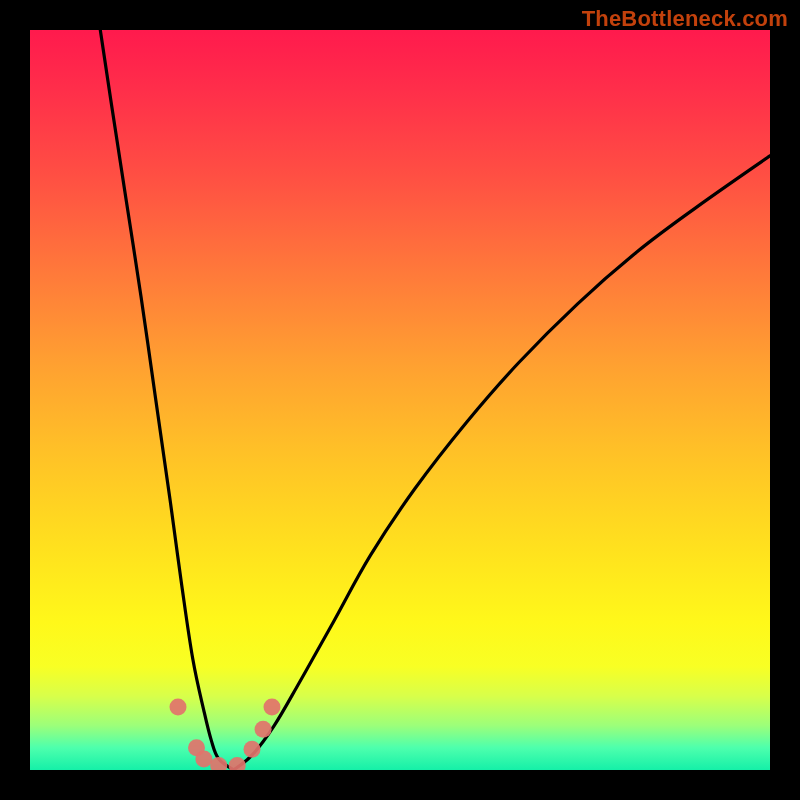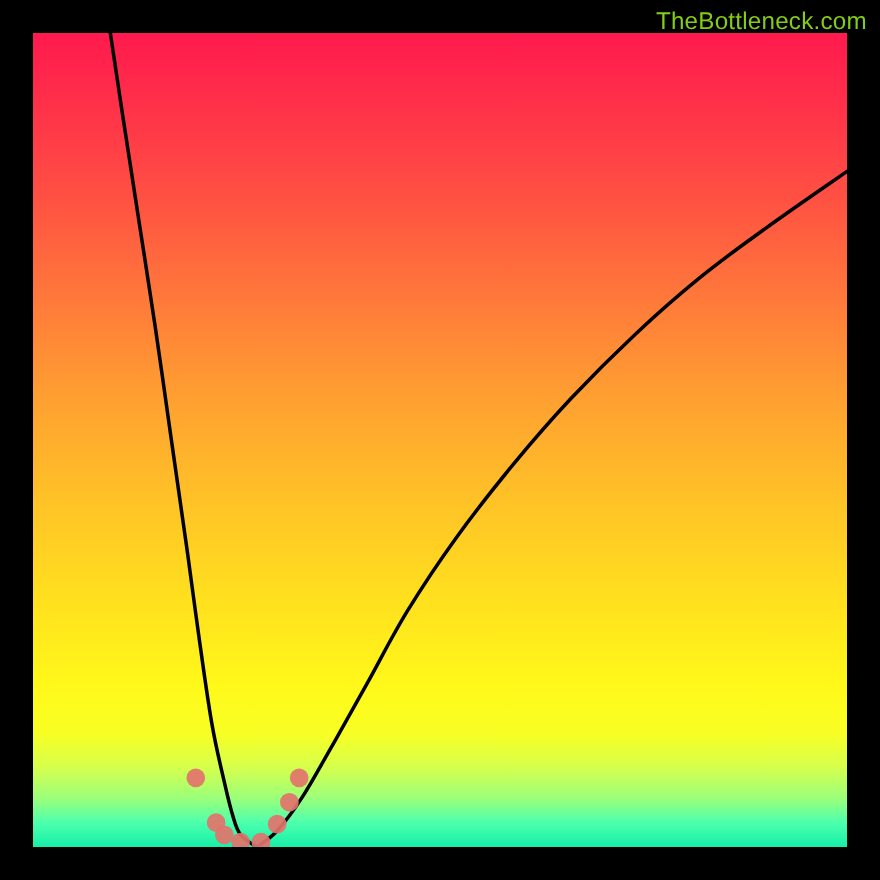--- a/index.html
+++ b/index.html
@@ -43,23 +43,23 @@
       #d8ff4a 90%,
       #9cff7a 94%,
       #4dffad 97%,
       #15f0a8 100%
     );
   }
   .watermark {
     position: absolute;
     top: 6px;
     right: 12px;
-    color: #84cc16;
+    color: #c2410c;
     font-size: 22px;
-    font-weight: 400;
+    font-weight: 700;
     letter-spacing: 0.2px;
     user-select: none;
   }
   svg.curves {
     position: absolute;
     left: 0;
     top: 0;
     width: 100%;
     height: 100%;
   }

